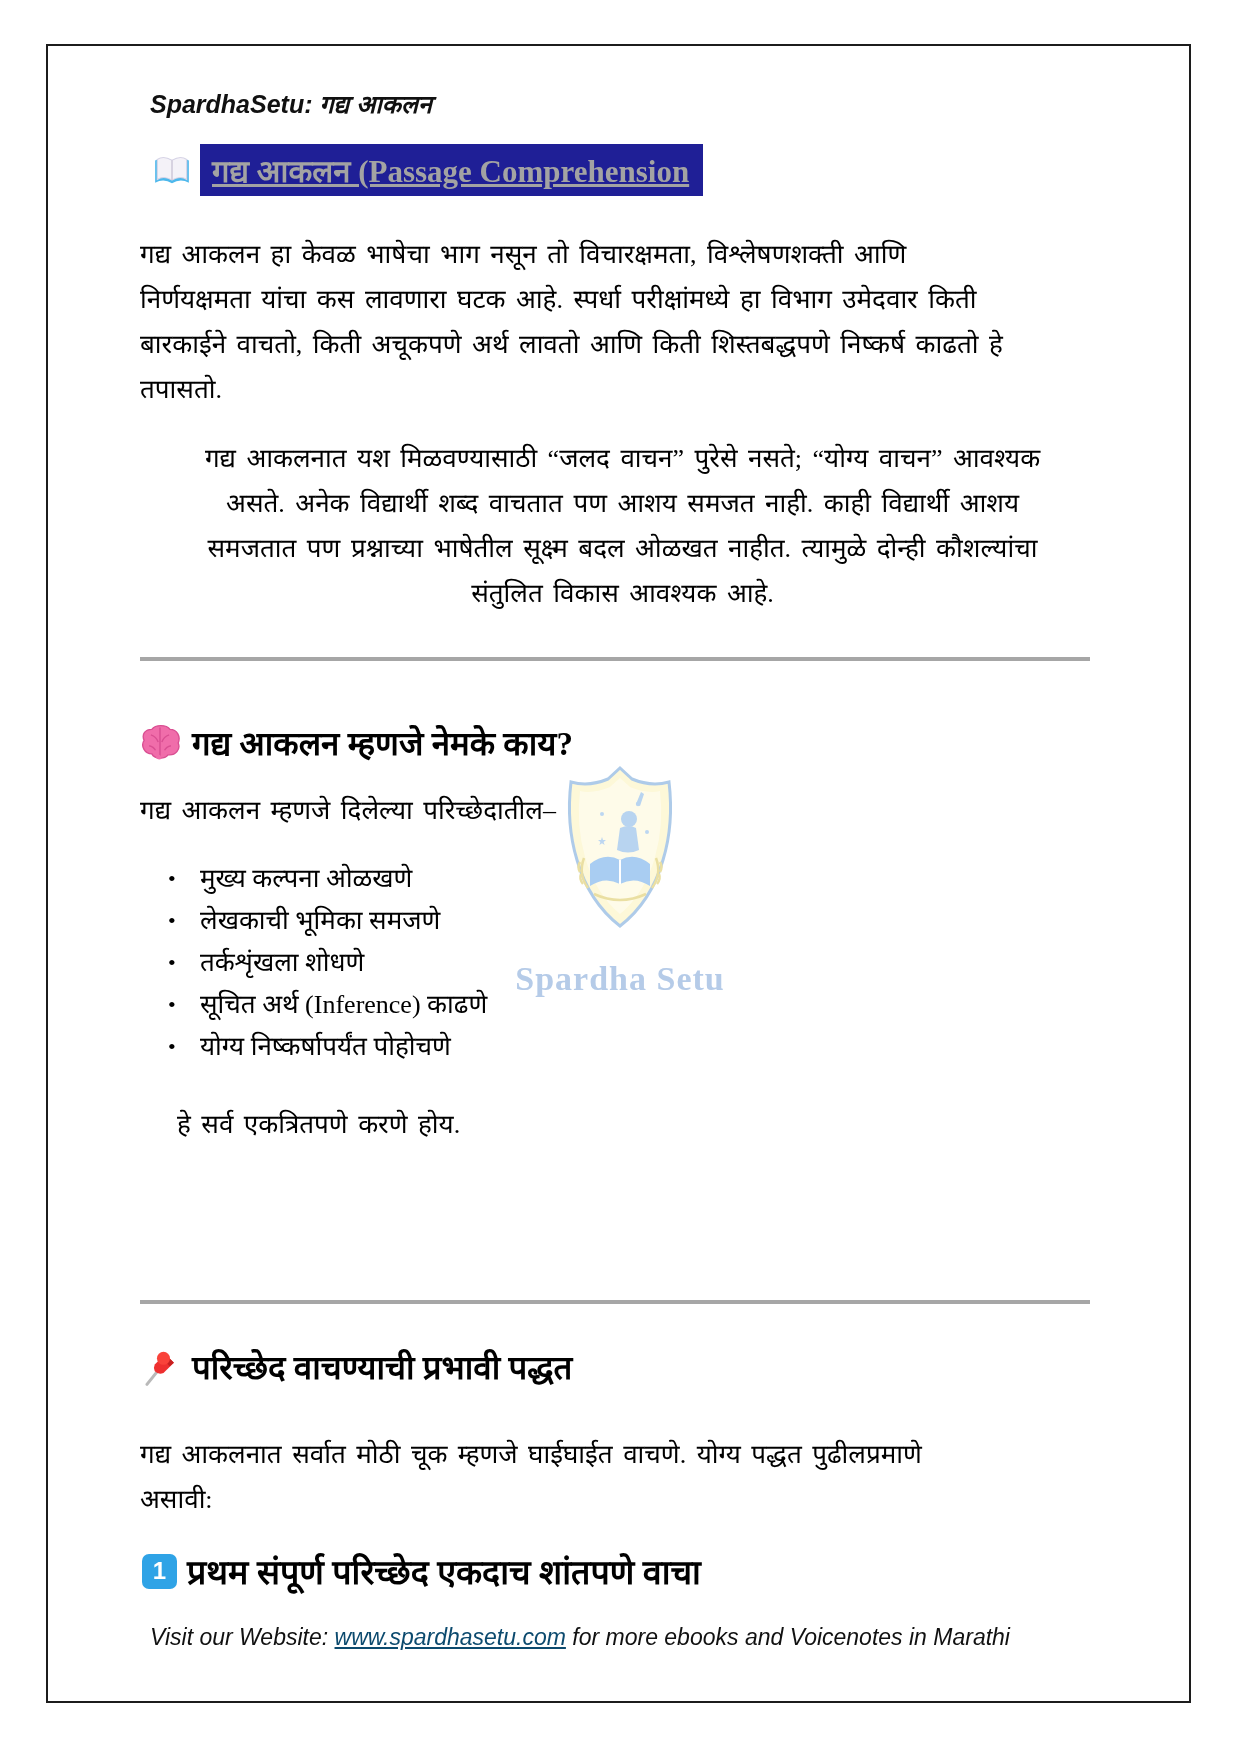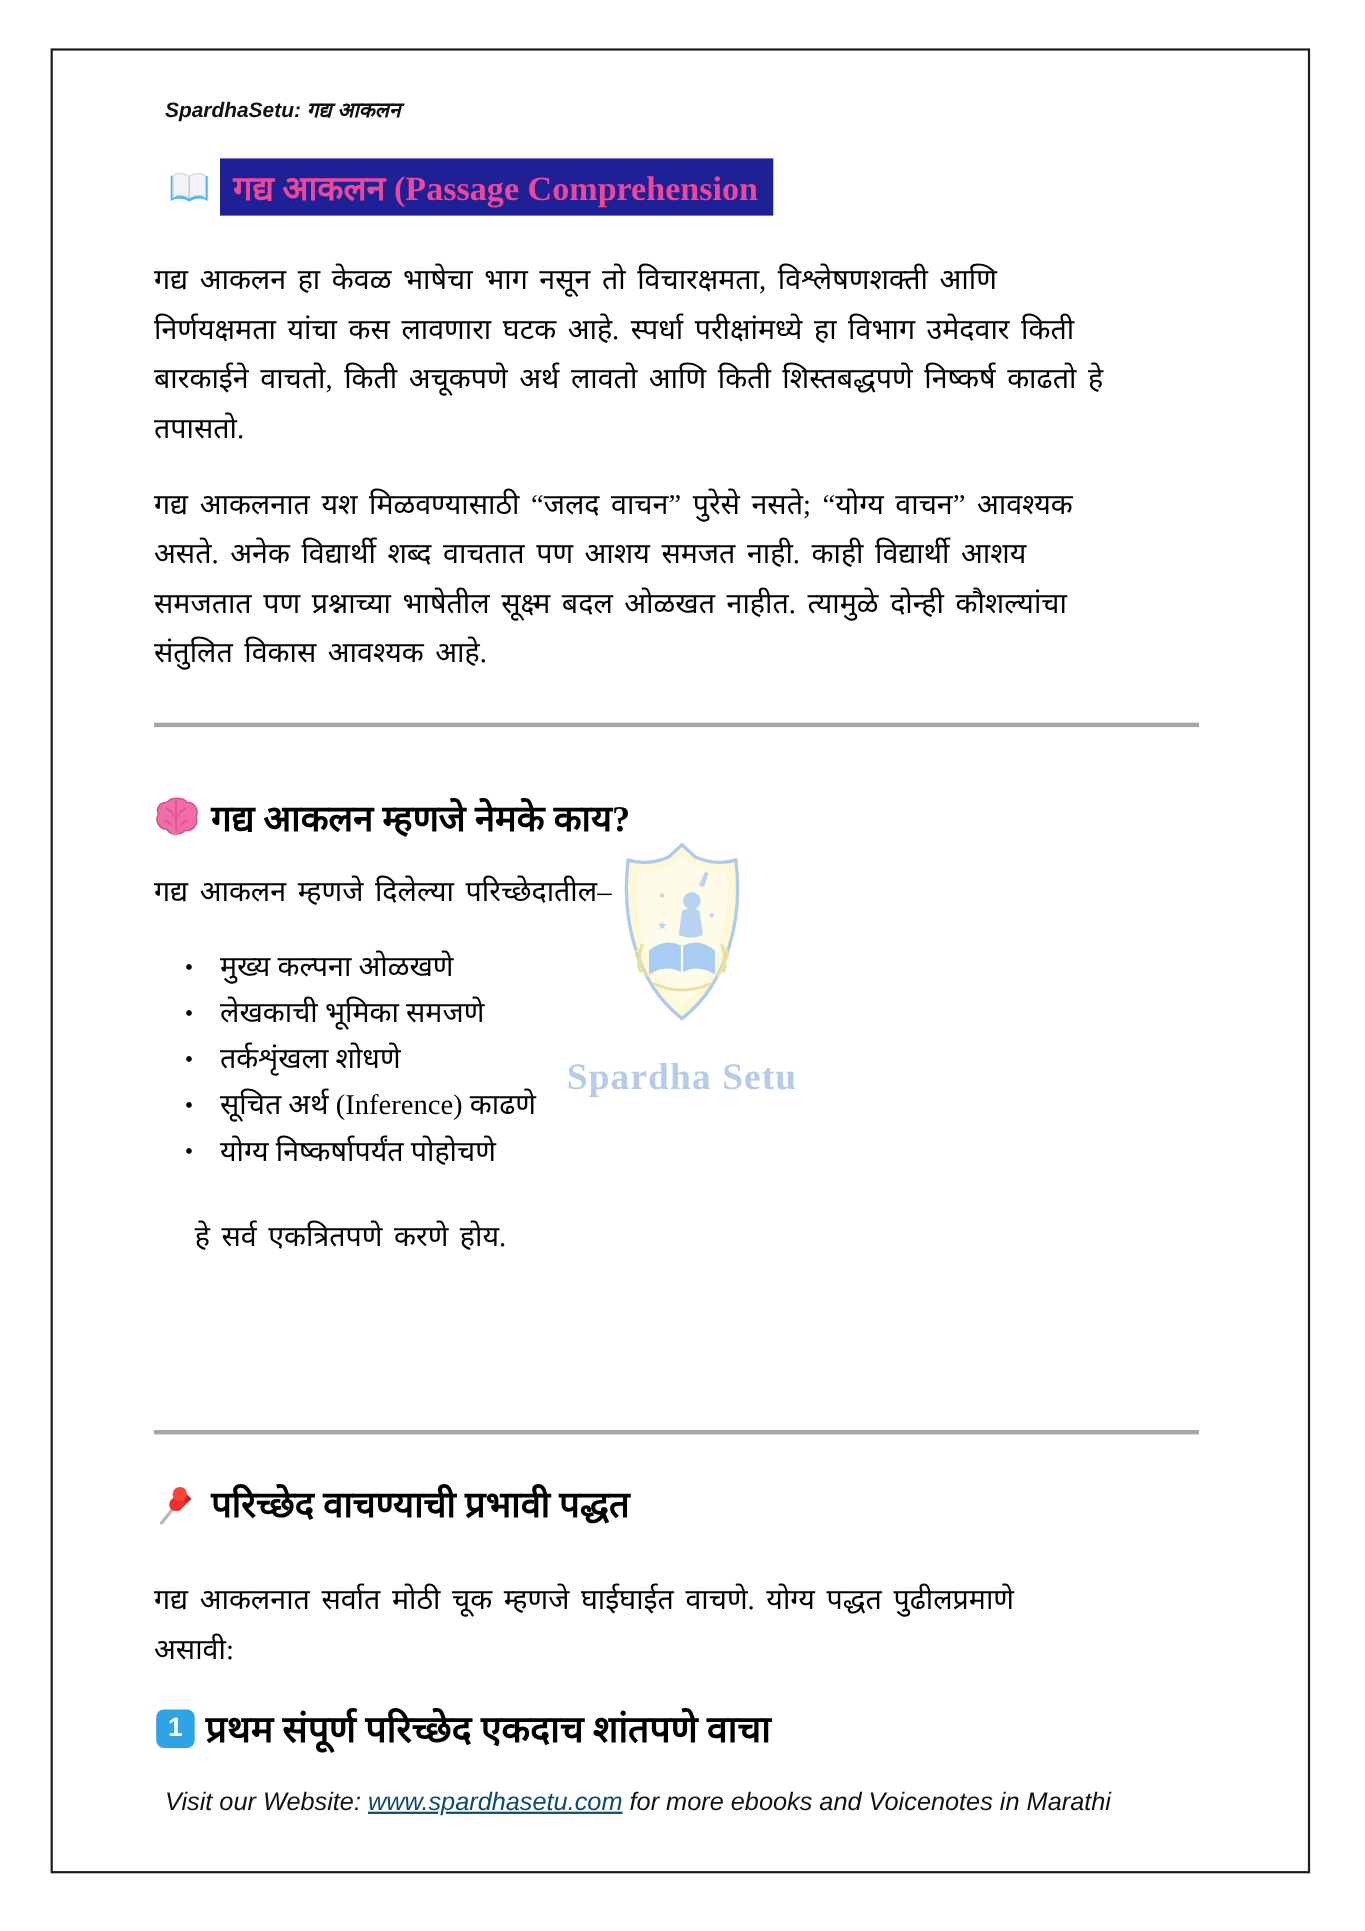--- a/index.html
+++ b/index.html
@@ -15,32 +15,33 @@
     position:absolute;left:46px;top:44px;width:1145px;height:1659px;
     border:2px solid #1c1c1c;
     box-sizing:border-box;
     background:#fff;
   }
   .abs{position:absolute;z-index:2;}
   
   .doc-header{
     top:40px;left:102px;
     font-family:"Liberation Sans","DejaVu Sans",sans-serif;
-    font-weight:bold;font-style:italic;font-size:19px;color:#111;
+    font-weight:bold;font-style:italic;font-size:25px;color:#111;
   }
   
   .title-row{top:98px;left:104px;display:flex;align-items:center;}
   .book-ico{width:40px;height:36px;margin-right:8px;flex:0 0 auto;}
   .title-bar{
-    background:#1f1f96;color:#ec4899;
+    background:#1f1f96;color:#a3a3a3;
     height:52px;display:flex;align-items:center;
     padding:0 14px 0 12px;
     font-weight:bold;font-size:31px;
     font-family:"Liberation Serif","DejaVu Serif",serif;
     white-space:nowrap;
+    text-decoration:underline;
   }
   
   .para{
     left:92px;width:965px;
     font-size:26px;line-height:45px;
     white-space:pre-line;
     word-spacing:4px;
   }
   .divider{left:92px;width:950px;height:4px;background:#a6a6a6;}
   .h2{
@@ -130,21 +131,21 @@
       <path d="M5,7 Q11,3 19,7.8 Q27,3 33,7 L33,26 Q27,22 19,26.5 Q11,22 5,26 Z" fill="#f4f2f8" stroke="#d8d4e6" stroke-width="1"></path>
       <path d="M19,7.8 L19,26.5" stroke="#cfcada" stroke-width="1.5"></path>
     </svg>
     <div class="title-bar">गद्य आकलन  (Passage Comprehension</div>
   </div>
 
   <div class="abs para" style="top:186px;">गद्य आकलन हा केवळ भाषेचा भाग नसून तो विचारक्षमता, विश्लेषणशक्ती आणि
 निर्णयक्षमता यांचा कस लावणारा घटक आहे. स्पर्धा परीक्षांमध्ये हा विभाग उमेदवार किती
 बारकाईने वाचतो, किती अचूकपणे अर्थ लावतो आणि किती शिस्तबद्धपणे निष्कर्ष काढतो हे
 तपासतो.</div>
-  <div class="abs para" style="top:390px;">गद्य आकलनात यश मिळवण्यासाठी “जलद वाचन” पुरेसे नसते; “योग्य वाचन” आवश्यक
+  <div class="abs para" style="top:390px;text-align:center;">गद्य आकलनात यश मिळवण्यासाठी “जलद वाचन” पुरेसे नसते; “योग्य वाचन” आवश्यक
 असते. अनेक विद्यार्थी शब्द वाचतात पण आशय समजत नाही. काही विद्यार्थी आशय
 समजतात पण प्रश्नाच्या भाषेतील सूक्ष्म बदल ओळखत नाहीत. त्यामुळे दोन्ही कौशल्यांचा
 संतुलित विकास आवश्यक आहे.</div>
 
   <div class="abs divider" style="top:611px;"></div>
 
   <div class="abs h2" style="top:674px;">
     <svg class="h2-ico" viewBox="0 0 44 42">
       <path d="M13,6 C17,0.5 29,0.5 33,6 C41,6 45,14 42,21 C45,28 39,35 31,34 C27,39 16,39 13,33 C5,33 0.5,24 4.5,18 C1.5,11 6,6 13,6 Z" fill="#f06daa" stroke="#d94f92" stroke-width="1.5"></path>
       <g stroke="#d94f92" stroke-width="1.6" fill="none">

